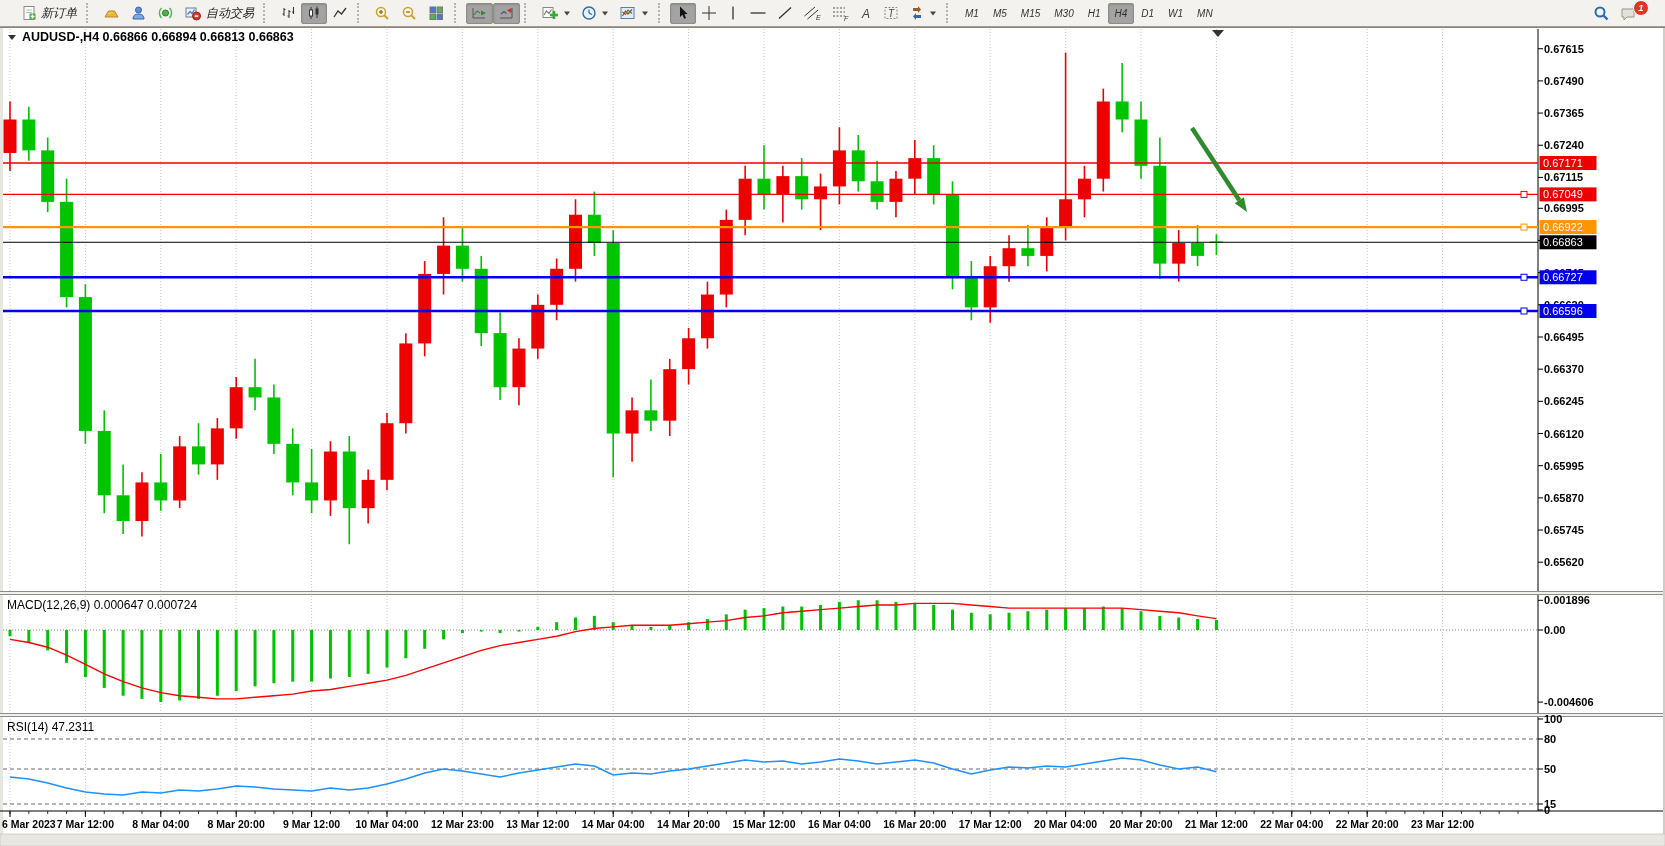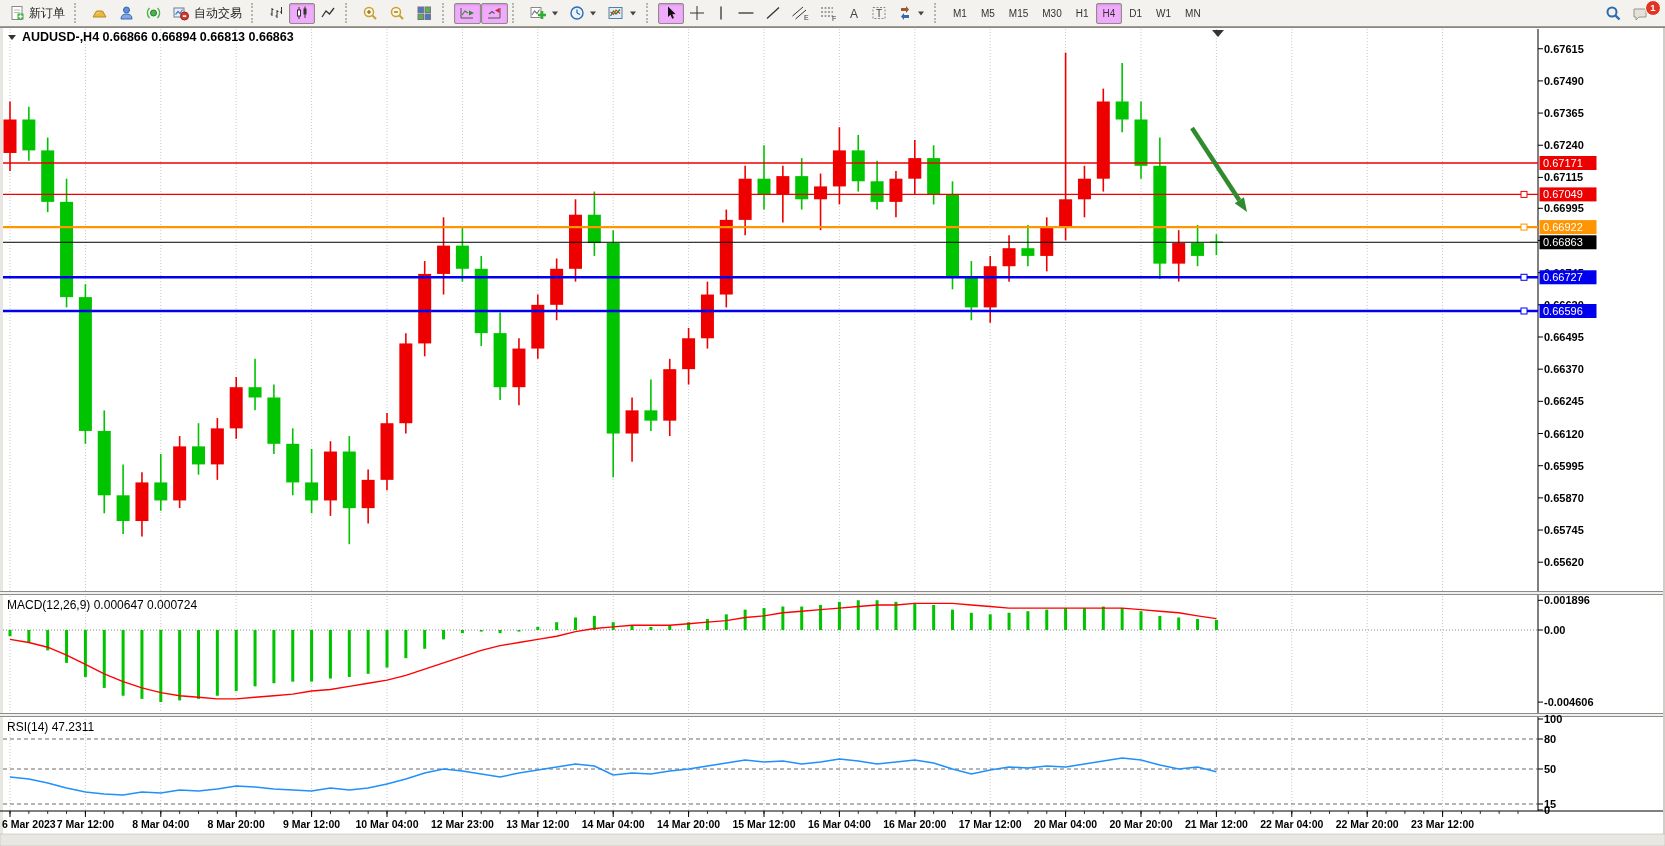--- a/index.html
+++ b/index.html
@@ -1,23 +1,23 @@
 <!DOCTYPE html>
 <html><head>
 <meta charset="utf-8">
 <style>
   html,body{margin:0;padding:0;background:#fff;font-family:"Liberation Sans",sans-serif;}
   #stage{position:relative;width:1665px;height:846px;overflow:hidden;background:#fff;}
   
   .tb{position:absolute;top:0;left:0;width:1665px;height:27px;background:#f3f2ee;
-      border-bottom:1px solid #a09e94;display:flex;align-items:center;padding:0 4px;
-      box-sizing:border-box;z-index:10;font-size:12px;color:#222;}
+      border-bottom:1px solid #a09e94;display:flex;align-items:center;padding:0 16px;
+      box-sizing:border-box;z-index:10;font-size:12px;color:#222;font-style:italic;}
   .tbtn{display:flex;align-items:center;gap:4px;padding:2px 4px;height:21px;
         border:1px solid transparent;border-radius:2px;box-sizing:border-box;}
-  .tbtn.pressed{background:#f0abfc;border-color:#8e8d85;box-shadow:inset 0 1px 2px rgba(0,0,0,.15);}
+  .tbtn.pressed{background:#a3a3a3;border-color:#8e8d85;box-shadow:inset 0 1px 2px rgba(0,0,0,.15);}
   .tsep{width:6px;height:20px;border-left:2px dotted #b7b5ab;margin:0 4px;}
   .tf{padding:2px 6px;color:#333;font-size:10px;}
   .tlabel{white-space:nowrap;}
   .spacer{flex:1;}
   .badgewrap{position:relative;}
   .badge{position:absolute;top:-4px;right:-7px;background:#e03424;color:#fff;font-size:9.5px;
          width:14px;height:14px;border-radius:50%;display:flex;align-items:center;justify-content:center;
          border:1px solid #fff;font-weight:bold;}
   svg.ic{display:block;}
   

